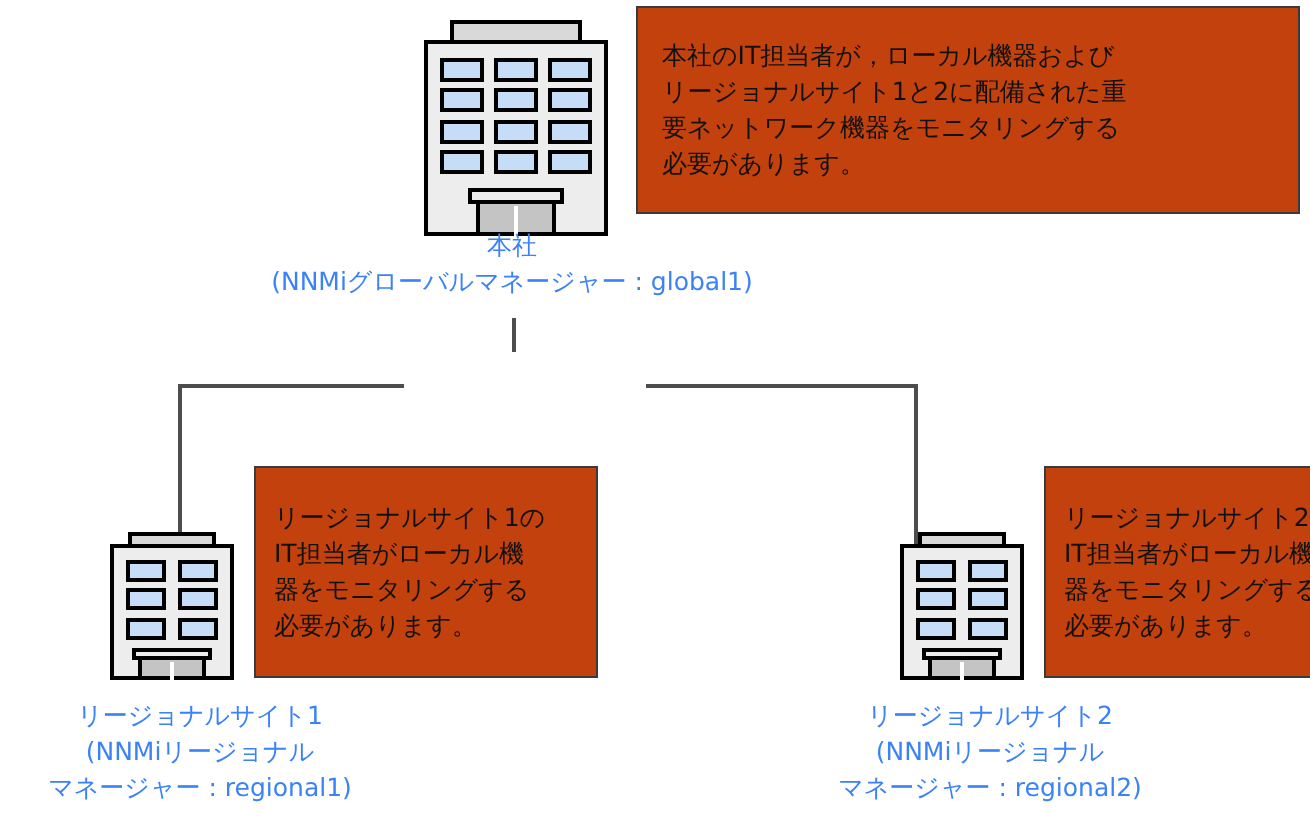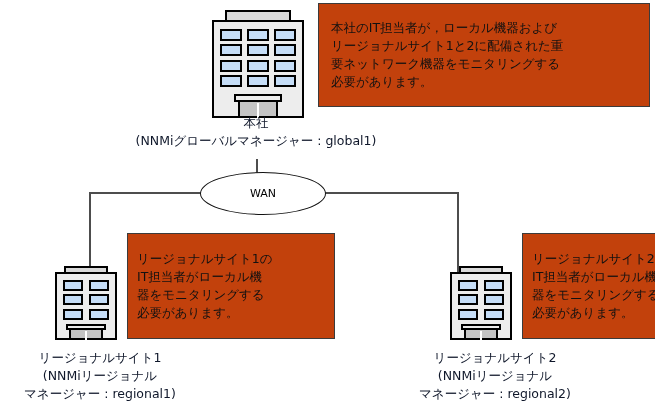--- a/index.html
+++ b/index.html
@@ -120,21 +120,21 @@
   }
   .note-box.note-hq .note-text { padding: 0 12px; }
 
   
   .caption {
     position: absolute;
     text-align: center;
     font-size: 12.5px;
     line-height: 18px;
     white-space: pre-line;
-    color: #0f172a;
+    color: #3b82f6;
     z-index: 4;
   }
 </style>
 </head>
 <body>
 
 <div id="canvas">
 
   <div class="line-v" style="left:256px; top:159px; height:17px;"></div>
 
@@ -170,42 +170,39 @@
   <div class="caption" style="left:56px; top:114px; width:400px;">本社
 (NNMiグローバルマネージャー : global1)</div>
 
   <div class="note-box note-hq" style="left:318px; top:3px; width:332px; height:104px;">
     <div class="note-text">本社のIT担当者が，ローカル機器および
 リージョナルサイト1と2に配備された重
 要ネットワーク機器をモニタリングする
 必要があります。</div>
   </div>
 
-  <div class="wan-ellipse" style="left:200px; top:172px; width:124px; height:41px;">
-    <span class="wan-label">WAN</span>
-  </div>
 
   <div class="building" style="left:55px; top:266px; width:62px; height:74px;">
     <div class="bldg-roof" style="left:9px; top:0px; width:44px; height:9px;"></div>
     <div class="bldg-body" style="left:0px; top:6px; width:62px; height:68px;"></div>
     <div class="bldg-grid" style="left:5px; top:12px; width:52px; height:44px;
                 grid-template-columns:repeat(2,1fr); grid-template-rows:repeat(3,1fr);">
       <div class="bldg-win" style="width:20px;height:11px;"></div>
       <div class="bldg-win" style="width:20px;height:11px;"></div>
       <div class="bldg-win" style="width:20px;height:11px;"></div>
       <div class="bldg-win" style="width:20px;height:11px;"></div>
       <div class="bldg-win" style="width:20px;height:11px;"></div>
       <div class="bldg-win" style="width:20px;height:11px;"></div>
     </div>
     <div class="bldg-awning" style="left:11px; top:58px; width:40px; height:6px;"></div>
     <div class="bldg-door" style="left:14px; top:64px; width:34px; height:10px;"></div>
     <div class="bldg-door-split" style="left:30px; top:65px; height:9px;"></div>
   </div>
 
-  <div class="note-box" style="left:127px; top:233px; width:208px; height:106px;">
+  <div class="note-box" style="left:127px; top:233px; width:172px; height:106px;">
     <div class="note-text">リージョナルサイト1の
 IT担当者がローカル機
 器をモニタリングする
 必要があります。</div>
   </div>
 
   <div class="caption" style="left:-20px; top:349px; width:240px;">リージョナルサイト1
 (NNMiリージョナル
 マネージャー : regional1)</div>
 

